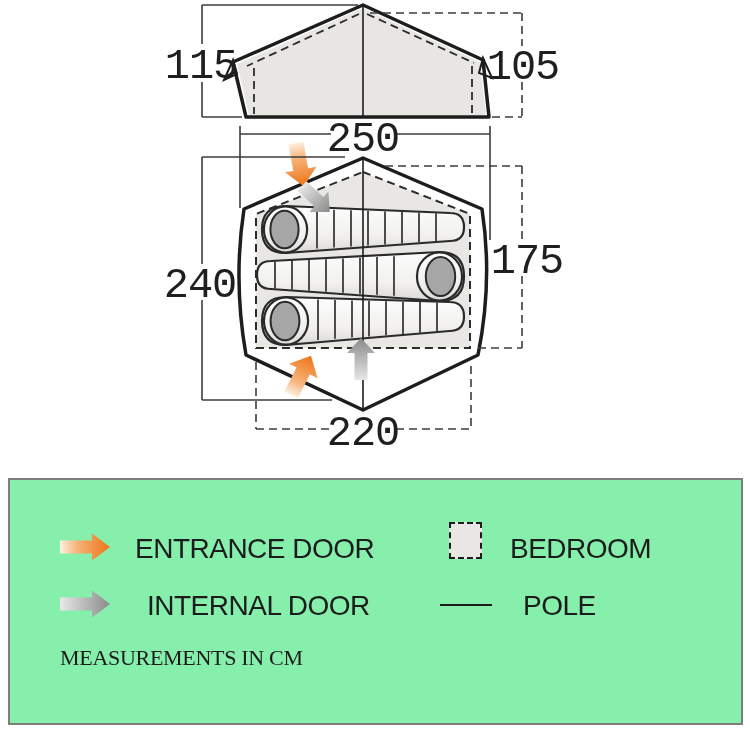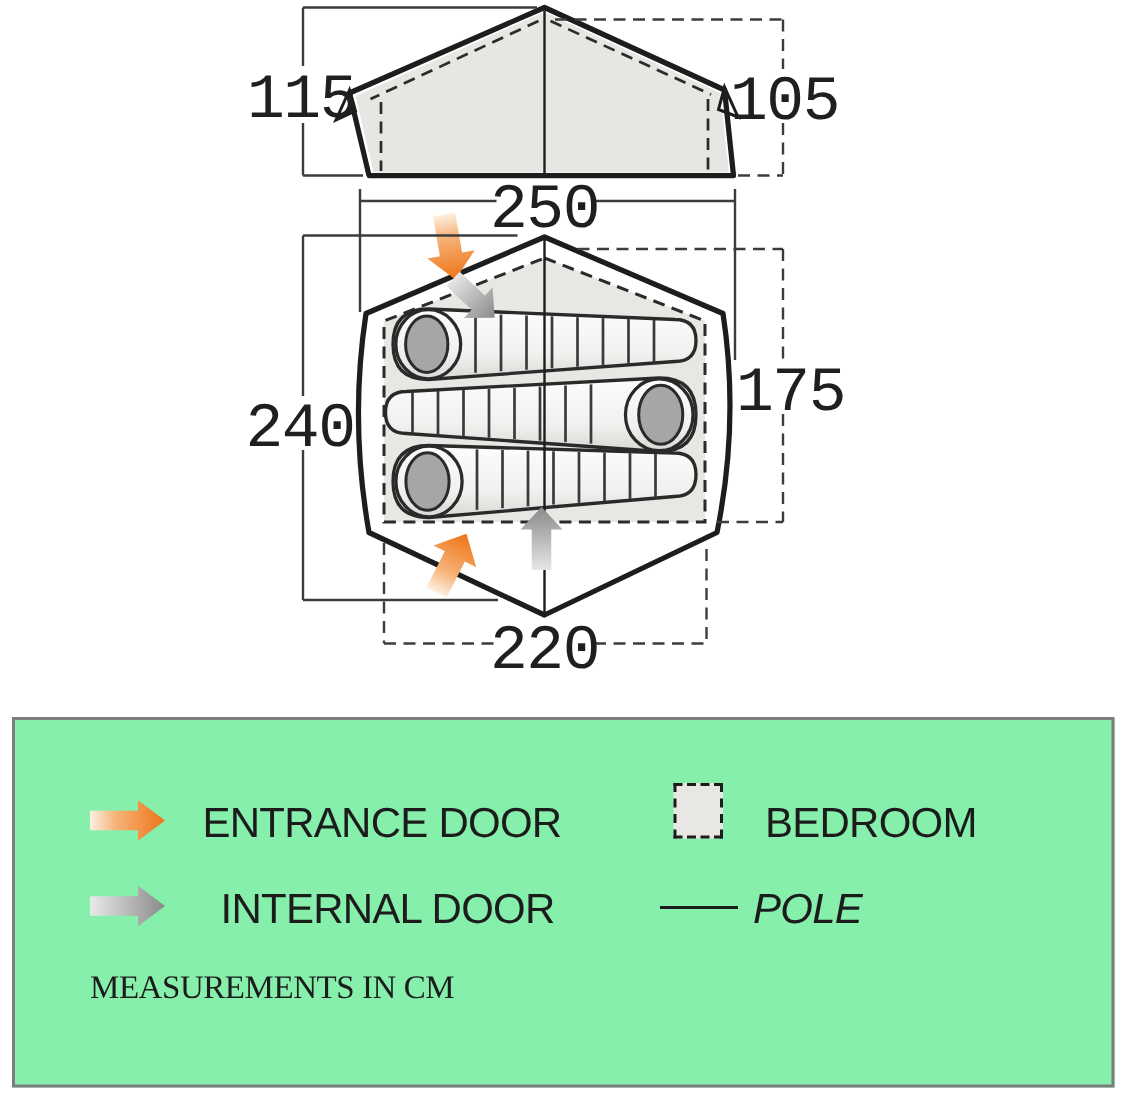--- a/index.html
+++ b/index.html
@@ -189,16 +189,16 @@
     </linearGradient>
       </defs>
     <path d="M0,-6.5 L32,-6.5 L32,-13.5 L50,0 L32,13.5 L32,6.5 L0,6.5 Z" fill="url(#lg-gray)"></path>
   </svg>
   <div class="row-label" style="left:125px;top:110px;margin-left:12px;">INTERNAL DOOR</div>
 
   <div class="bedroom-swatch"></div>
   <div class="row-label" style="left:500px;top:53px;">BEDROOM</div>
 
   <div class="pole-swatch"></div>
-  <div class="row-label" style="left:492px;top:110px;font-style:italic;">POLE</div>
+  <div class="row-label" style="left:513px;top:110px;">POLE</div>
 
   <div class="note">MEASUREMENTS IN CM</div>
 </div>
 
 </body></html>

